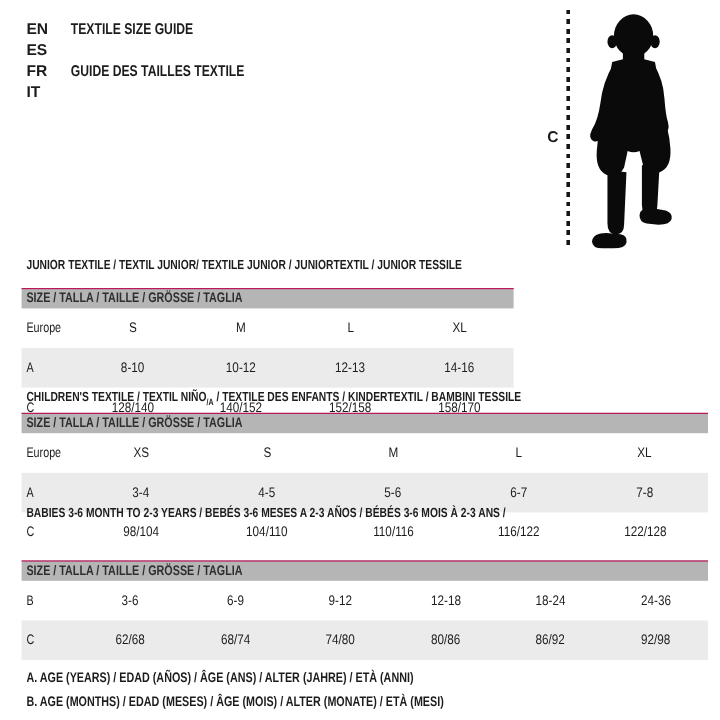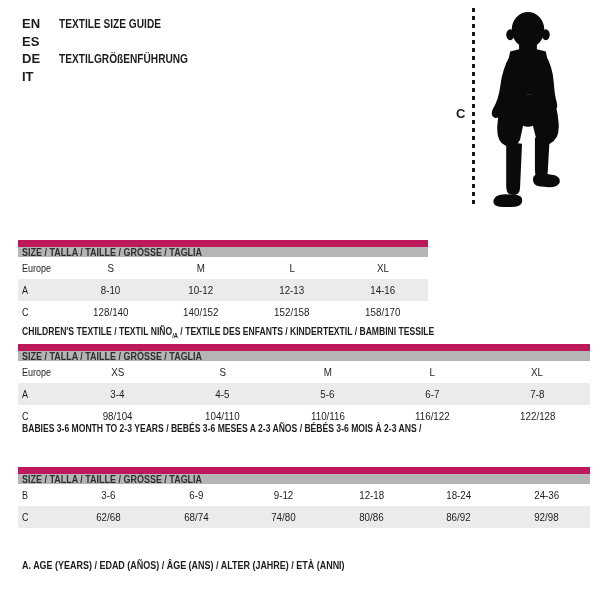--- a/index.html
+++ b/index.html
@@ -25,23 +25,23 @@
   .sec-title{position:absolute;left:22px;font-weight:bold;font-size:11px;line-height:14px;}
   .st1{top:214px;}
   .st2{top:324px;}
   .st3{top:421px;}
 
   
   .tbl{position:absolute;left:18px;font-size:11.5px;}
   .t1{top:240px;width:410px;}
   .t2{top:344px;width:572px;}
   .t3{top:467px;width:572px;}
-  .band{height:17px;background:#b5b5b5;border-top:7px solid #be185d;box-sizing:border-box;
+  .band{height:17px;background:#b5b5b5;border-top:1px solid #be185d;box-sizing:border-box;
         display:flex;align-items:center;padding-left:4px;font-weight:bold;color:#2e2e2e;}
-  .trow{display:flex;height:22px;align-items:center;}
+  .trow{display:flex;height:33px;align-items:center;}
   .trow.alt{background:#ebebeb;}
   .cell{overflow:visible;}
   .lblcell{flex:0 0 47px;padding-left:4px;box-sizing:border-box;}
   .valcell{flex:1;display:flex;justify-content:center;align-items:center;text-align:center;}
 
   
   .footnotes{position:absolute;left:22px;top:556px;font-weight:bold;font-size:11.5px;line-height:19.5px;}
 </style>
 </head>
 <body>
@@ -50,22 +50,22 @@
 
   <div class="lang-list">
     <div class="lang-row">
       <span class="lang-code">EN</span>
       <span class="lang-title"><span class="cnd">TEXTILE SIZE GUIDE</span></span>
     </div>
     <div class="lang-row">
       <span class="lang-code">ES</span>
     </div>
     <div class="lang-row">
-      <span class="lang-code">DE</span>
-      <span class="lang-title"><span class="cnd">TEXTILGRÖßENFÜHRUNG</span></span>
+      <span class="lang-code">FR</span>
+      <span class="lang-title"><span class="cnd">GUIDE DES TAILLES TEXTILE</span></span>
     </div>
     <div class="lang-row">
       <span class="lang-code">IT</span>
     </div>
   </div>
 
   <span class="measure-label">C</span>
   <div class="dotted-line"></div>
   <svg class="baby-svg" width="92" height="198" viewBox="0 0 92 200" aria-hidden="true">
     <g fill="#0a0a0a">
@@ -77,20 +77,23 @@
       <path d="M30,45 Q21,60 19,78 Q17,92 12,100 Q8,108 14,110 Q20,111 23,100 Q28,84 31,66 Z"></path>
       <path d="M64,45 Q72,58 73,74 Q74,88 76,94 Q78,102 72,103 Q67,103 66,93 Q63,78 62,60 Z"></path>
       <path d="M25,82 Q47,90 69,82 Q77,98 78,116 Q79,132 69,136 Q59,139 55,130 L52,118 Q47,120 42,118 L39,132 Q34,142 24,138 Q15,134 16,118 Q17,98 25,82 Z"></path>
       <path d="M25,134 L41,136 L39,180 Q39,188 32,188 Q25,188 25,179 Z"></path>
       <path d="M54,130 L69,128 L67,164 Q67,172 60,172 Q54,172 54,163 Z"></path>
       <path d="M12,194 Q13,187 24,187 L36,188 Q42,189 41,195 Q40,200 30,200 L21,200 Q12,200 12,194 Z"></path>
       <path d="M52,172 Q52,166 62,166 L74,168 Q80,170 79,175 Q78,180 68,180 L58,179 Q52,178 52,172 Z"></path>
     </g>
   </svg>
 
+  <div class="sec-title st1">
+    <span class="cnd">JUNIOR TEXTILE / TEXTIL JUNIOR/ TEXTILE JUNIOR / JUNIORTEXTIL / JUNIOR TESSILE</span>
+  </div>
   <div class="tbl t1">
     <div class="band">
       <span class="cnd">SIZE / TALLA / TAILLE / GRÖSSE / TAGLIA</span>
     </div>
     <div class="trow">
       <div class="cell lblcell"><span class="cnd">Europe</span></div>
       <div class="cell valcell">
           <span class="cndc">S</span>
         </div>
       <div class="cell valcell">
@@ -244,15 +247,16 @@
           <span class="cndc">86/92</span>
         </div>
       <div class="cell valcell">
           <span class="cndc">92/98</span>
         </div>
     </div>
   </div>
 
   <div class="footnotes">
     <div class="fn-line"><span class="cnd">A. AGE (YEARS) / EDAD (AÑOS) / ÂGE (ANS) / ALTER (JAHRE) / ETÀ (ANNI)</span></div>
+    <div class="fn-line"><span class="cnd">B. AGE (MONTHS) / EDAD (MESES) / ÂGE (MOIS) / ALTER (MONATE) / ETÀ (MESI)</span></div>
   </div>
 
 </div>
 
 </body></html>

